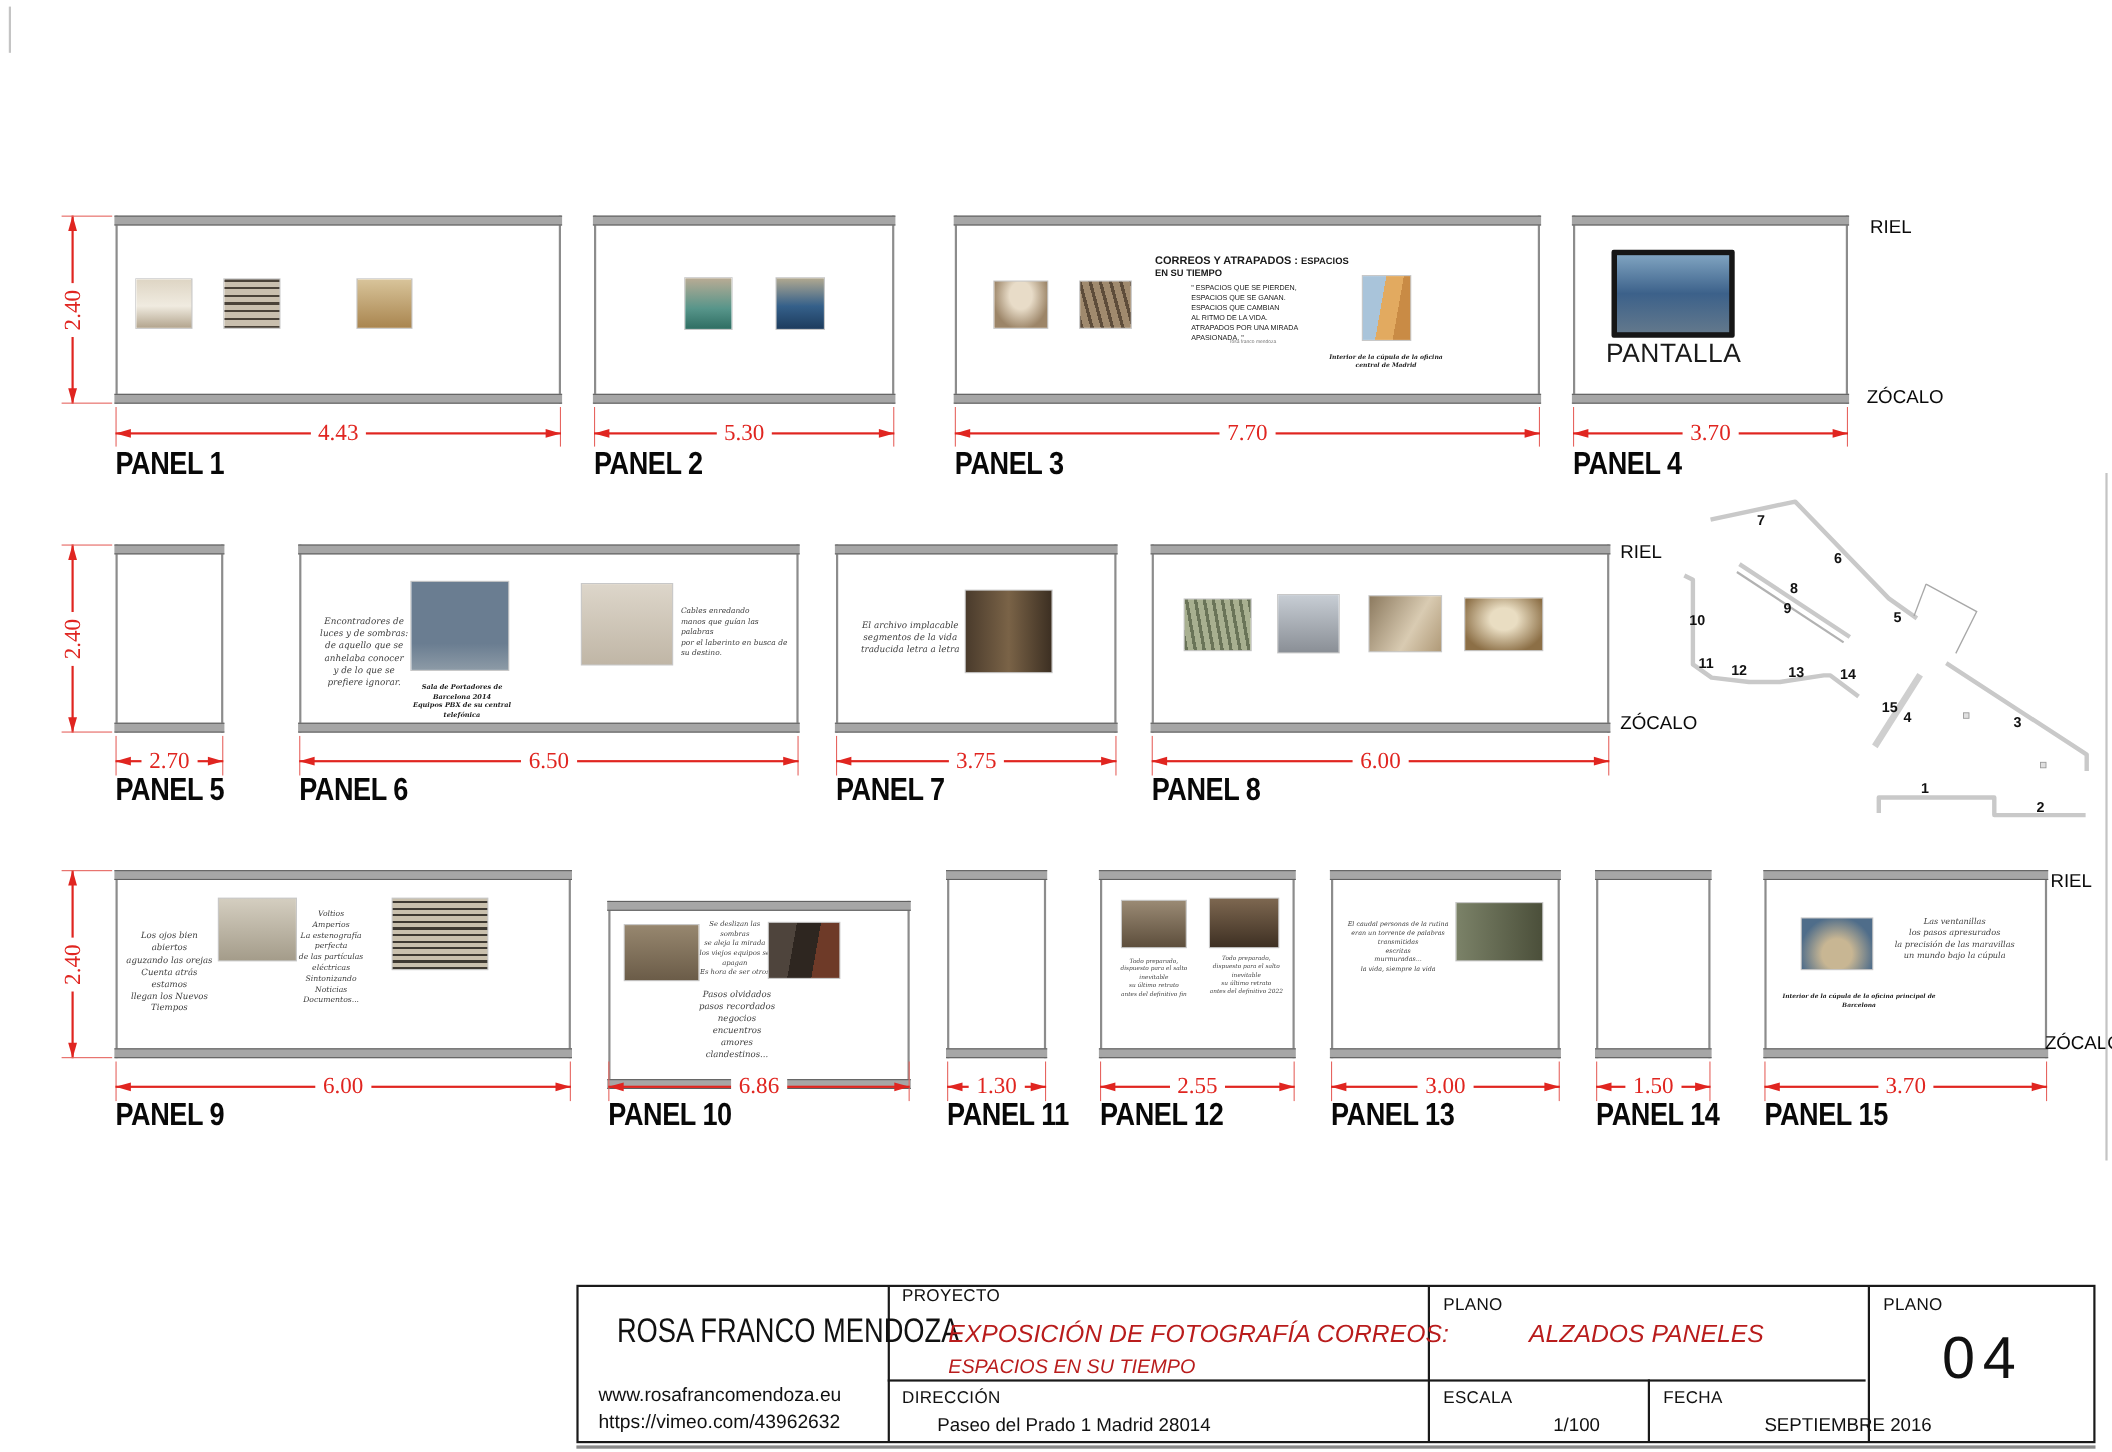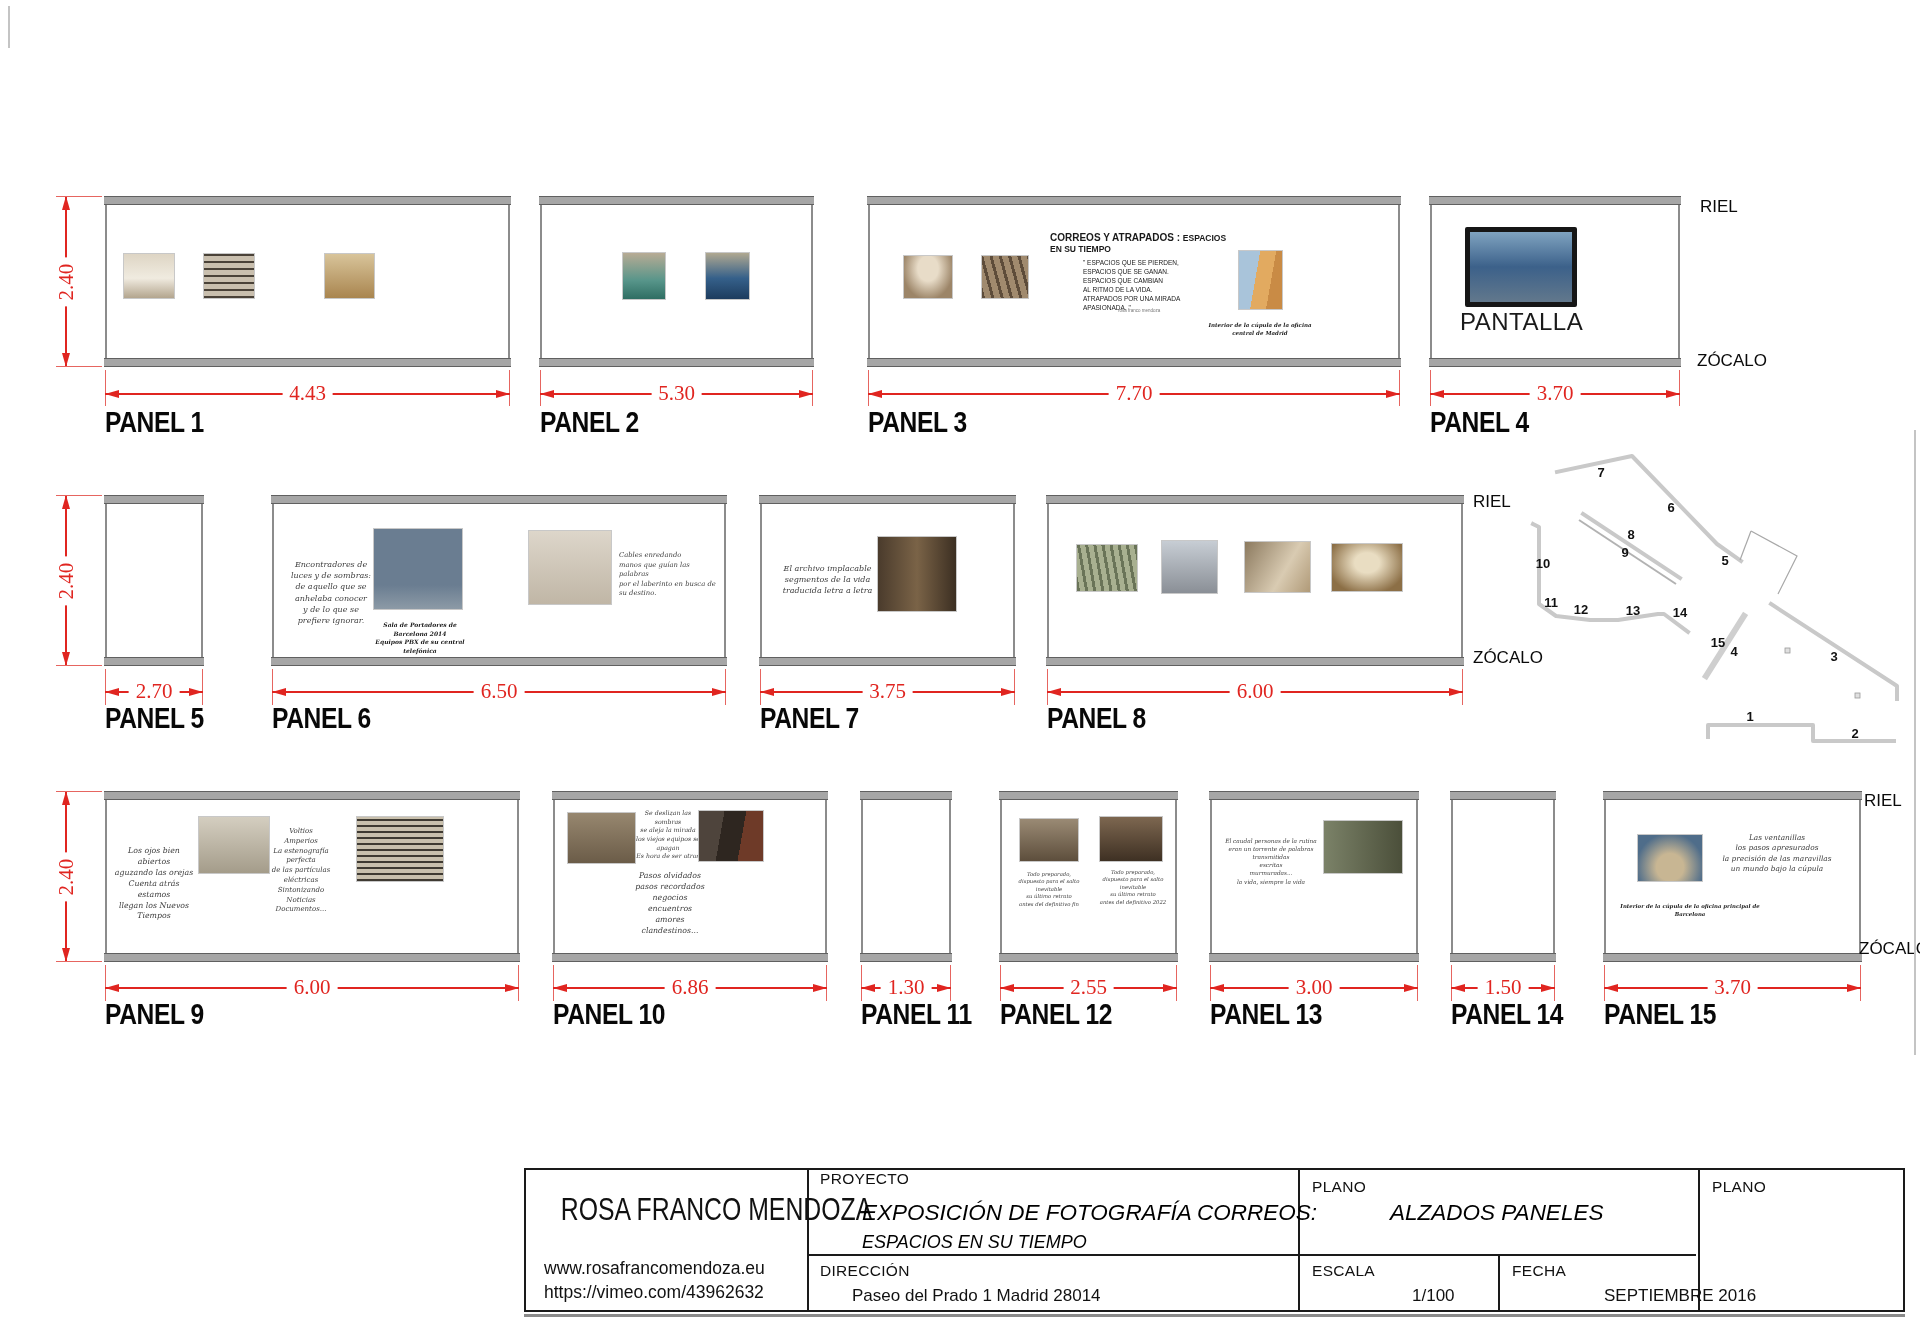--- a/index.html
+++ b/index.html
@@ -80,21 +80,21 @@
   .wallmid{fill:none;stroke:#b2b2b2;stroke-width:2}
   .wallthin{fill:none;stroke:#a8a8a8;stroke-width:1.2}
   .dot{fill:#e0e0e0;stroke:#999;stroke-width:.8}
   .plannum{font-family:"Liberation Sans",sans-serif;font-size:13px;font-weight:bold;fill:#111;text-anchor:middle}
 
   
   .tb{position:absolute;left:524px;top:1168px;width:1381px;height:144px;border:2.5px solid #1a1a1a;box-sizing:border-box}
   .tbv{position:absolute;top:0;bottom:0;width:2px;background:#1a1a1a}
   .tbh{position:absolute;height:2px;background:#1a1a1a}
   .tbl{position:absolute;font-size:15.5px;color:#111;letter-spacing:.3px}
-  .tbi{position:absolute;font-style:italic;color:#000000}
+  .tbi{position:absolute;font-style:italic;color:#b91c1c}
   .tbv-val{position:absolute;font-size:17px;color:#111}
   .author{position:absolute;left:8px;top:22px;width:268px;text-align:center;font-size:31px;
           transform:scaleX(.8);transform-origin:50% 50%;white-space:nowrap;color:#111}
   .sheetnum{position:absolute;left:1174px;top:34px;width:205px;text-align:center;
             font-size:54px;letter-spacing:7px;color:#111}
   .sheetline{position:absolute;background:#8a8a8a}
   .edge{position:absolute;background:#c4c4c4}
 </style>
 </head>
 <body>
@@ -327,21 +327,21 @@
   <div class="hw" style="left:160px;top:36px;width:68px;font-size:7px">Voltios
 Amperios
 La estenografía perfecta
 de las partículas eléctricas
 Sintonizando
 Noticias
 Documentos...</div>
   <div class="photo ph-switchboard" style="left:250px;top:26px;width:86px;height:64px"></div>
 </div>
 
-<div class="panel" style="left:553px;top:791px;width:274px;height:171px">
+<div class="panel" style="left:553px;top:819px;width:274px;height:171px">
   <div class="rail top"></div>
   <div class="rail bot"></div>
   <div class="photo ph-machine" style="left:13px;top:22px;width:67px;height:50px"></div>
   <div class="hw" style="left:80px;top:18px;width:66px;font-size:6.2px">Se deslizan las sombras
 se aleja la mirada
 los viejos equipos se apagan
 Es hora de ser otros</div>
   <div class="photo ph-poboxes" style="left:144px;top:20px;width:64px;height:50px"></div>
   <div class="hw" style="left:72px;top:80px;width:86px;font-size:7.8px">Pasos olvidados
 pasos recordados
@@ -486,14 +486,15 @@
   <div class="tbv-val" style="left:326px;top:116px">Paseo del Prado 1 Madrid 28014</div>
 
   <div class="tbl" style="left:786px;top:8px">PLANO</div>
   <div class="tbi" style="left:864px;top:30px;font-size:22.5px">ALZADOS PANELES</div>
   <div class="tbl" style="left:786px;top:92px">ESCALA</div>
   <div class="tbv-val" style="left:886px;top:116px">1/100</div>
   <div class="tbl" style="left:986px;top:92px">FECHA</div>
   <div class="tbv-val" style="left:1078px;top:116px">SEPTIEMBRE 2016</div>
 
   <div class="tbl" style="left:1186px;top:8px">PLANO</div>
+  <div class="sheetnum">04</div>
 </div>
 <div class="sheetline" style="left:524px;top:1314px;width:1381px;height:3px"></div>
 
 </body></html>

